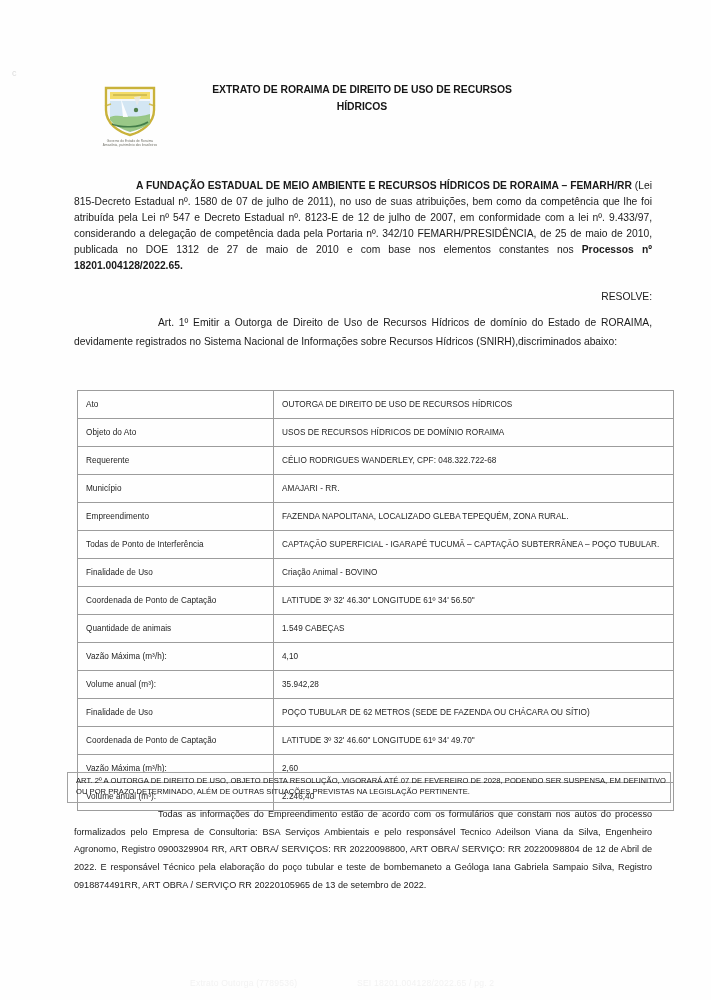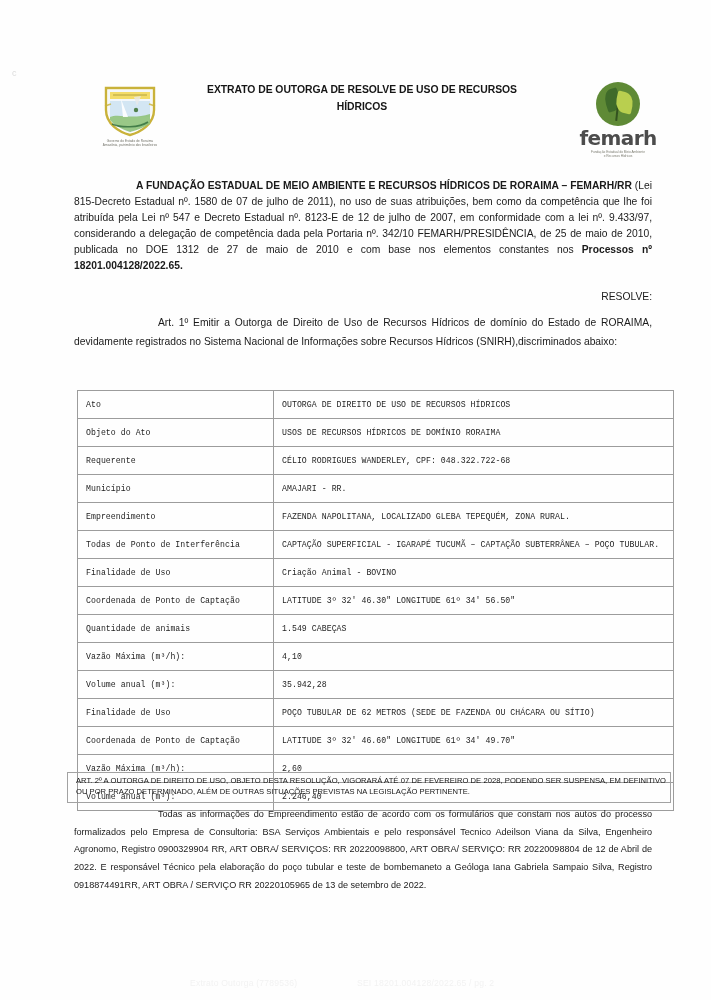--- a/index.html
+++ b/index.html
@@ -137,21 +137,20 @@
   #p-art1 { left: 74px; width: 578px; top: 313px; line-height: 1.85; }
 
   .indent { display: inline-block; width: 62px; }
   .indent-sm { display: inline-block; width: 84px; }
 
   
   .table-wrap {
     position: absolute;
     left: 77px; top: 390px;
     width: 596px;
-    font-family: Liberation Mono, monospace;
   }
   table.main {
     width: 100%;
     border-collapse: collapse;
     table-layout: fixed;
   }
   table.main td {
     border: 1px solid #9c9c9c;
     font-size: 8.2px;
     color: #1d1d1d;
@@ -221,34 +220,24 @@
           <path d="M4 22 L10 20 M54 22 L48 20" stroke="#c9b23a" stroke-width="1.6" opacity="0.8"></path>
         </svg>
       </div>
       <div class="seal-caption">
         <div>Governo do Estado de Roraima</div>
         <div>Amazônia, patrimônio dos brasileiros</div>
       </div>
     </div>
 
     <div class="title-block">
-      <div class="title-line">EXTRATO DE OUTORGA DE RESOLVE DE USO DE RECURSOS</div>
+      <div class="title-line">EXTRATO DE RORAIMA DE DIREITO DE USO DE RECURSOS</div>
       <div class="title-line">HÍDRICOS</div>
     </div>
 
-    <div class="femarh">
-      <div class="femarh-mark">
-        <div class="femarh-stem"></div>
-      </div>
-      <div class="femarh-word">femarh</div>
-      <div class="femarh-tag">
-        <div>Fundação Estadual do Meio Ambiente</div>
-        <div>e Recursos Hídricos</div>
-      </div>
-    </div>
   </div>
 
   <div class="para" id="p-intro">
     <span class="indent"></span><b>A FUNDAÇÃO ESTADUAL DE MEIO AMBIENTE E RECURSOS HÍDRICOS DE RORAIMA – FEMARH/RR</b><span> (Lei 815-Decreto Estadual nº. 1580 de 07 de julho de 2011), no uso de suas atribuições, bem como da competência que lhe foi atribuída pela Lei nº 547 e Decreto Estadual nº. 8123-E de 12 de julho de 2007, em conformidade com a lei nº. 9.433/97, considerando a delegação de competência dada pela Portaria nº. 342/10 FEMARH/PRESIDÊNCIA, de 25 de maio de 2010, publicada no DOE 1312 de 27 de maio de 2010 e com base nos elementos constantes nos </span><b>Processos nº 18201.004128/2022.65.</b>
   </div>
 
   <div class="para" id="p-resolve">
     <span class="indent-sm"></span><span>RESOLVE:</span>
   </div>
 

